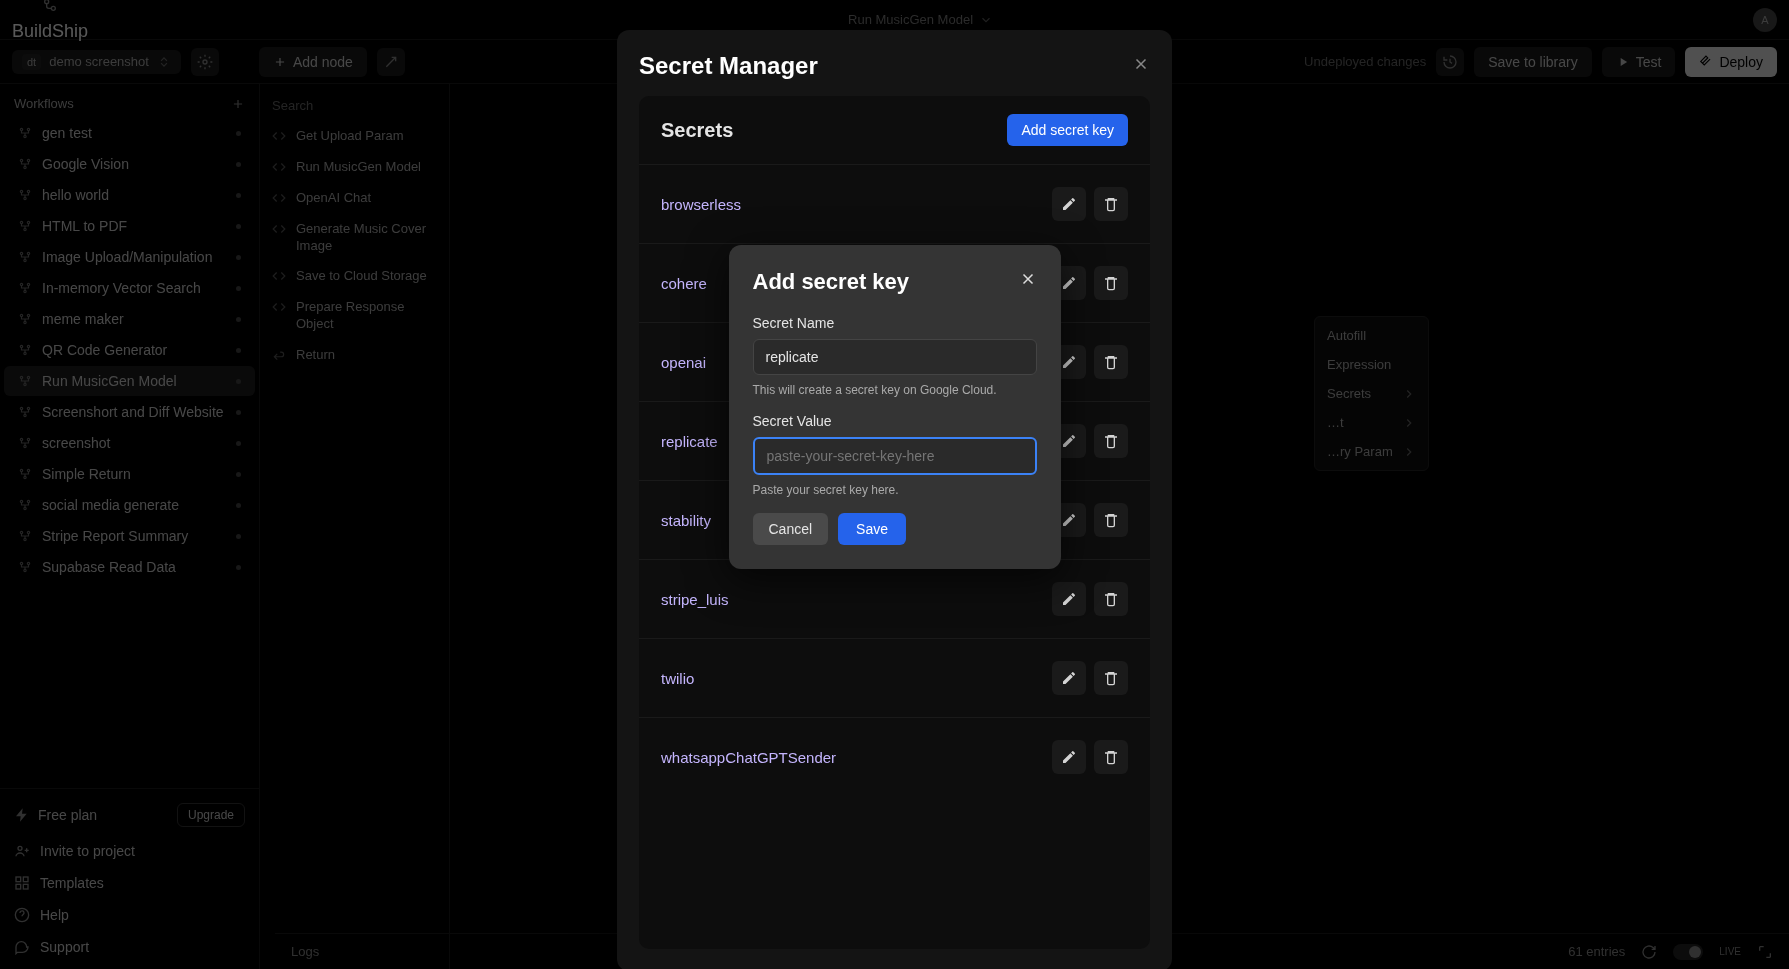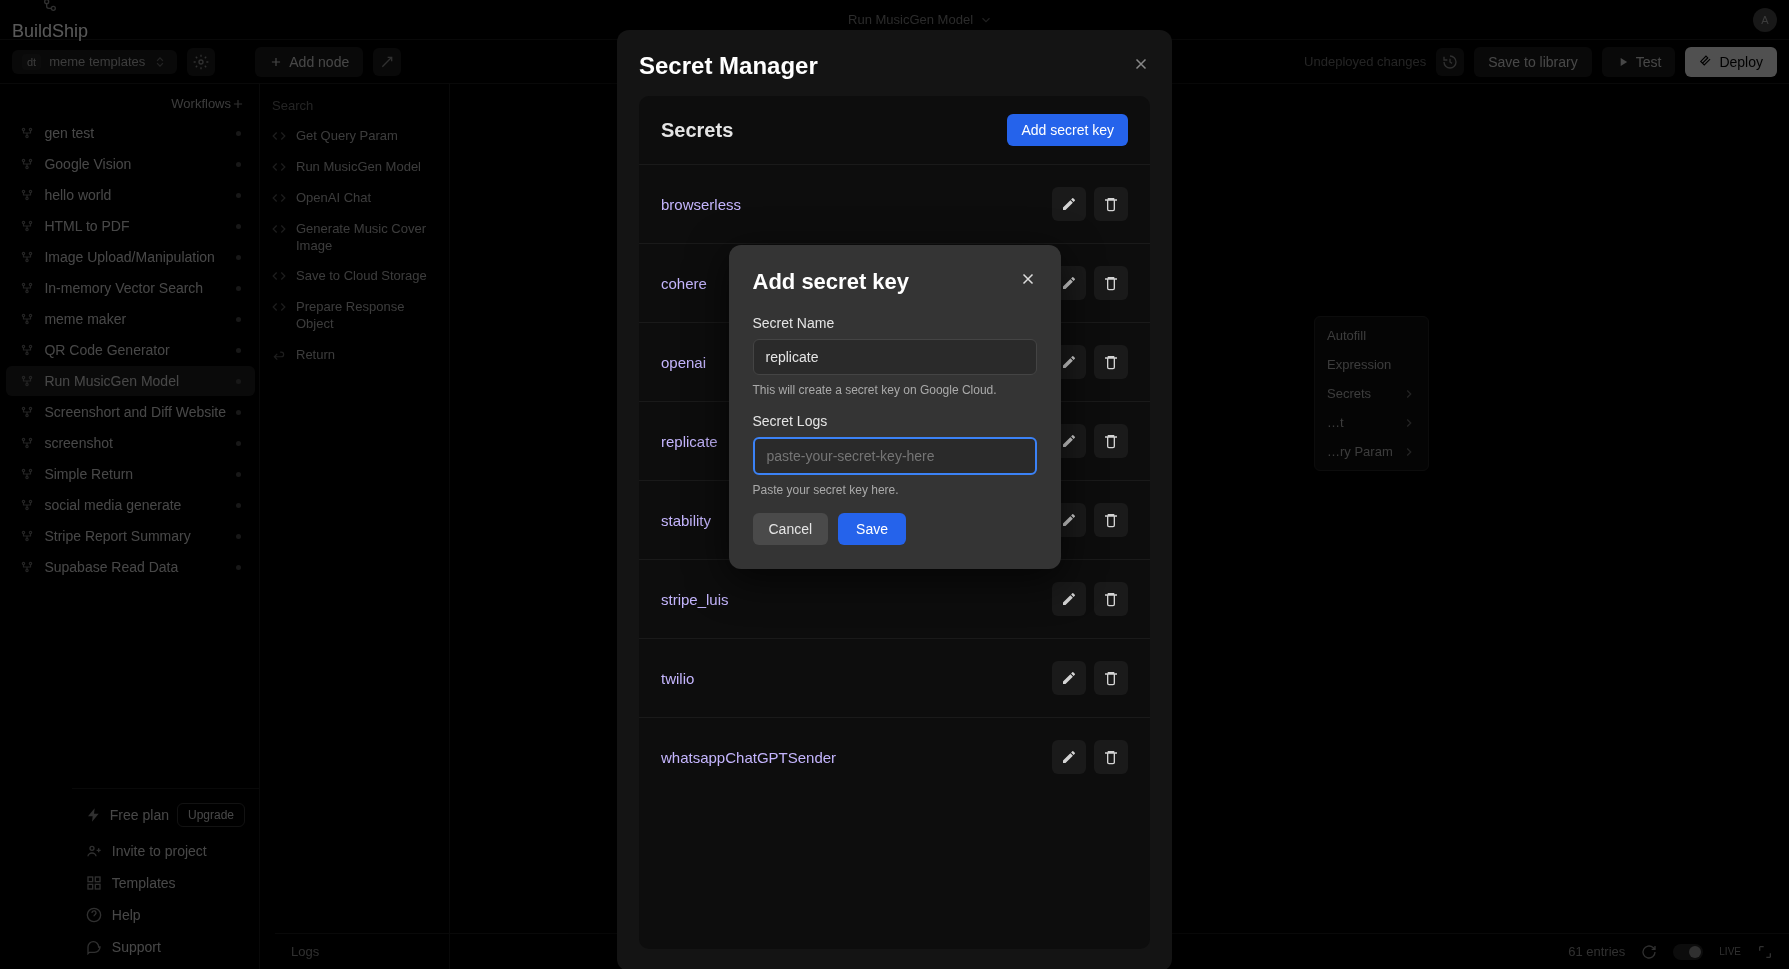--- a/index.html
+++ b/index.html
@@ -20,21 +20,21 @@
 .chip { background: #1a1a1a; border-radius: 6px; padding: 4px 10px; font-size: 13px; color: #aaa; display: flex; align-items: center; gap: 8px; }
 .icon-btn-sm { width: 28px; height: 28px; border-radius: 6px; background: #1a1a1a; display: flex; align-items: center; justify-content: center; color: #888; }
 .btn { border: none; border-radius: 6px; padding: 7px 14px; font-size: 14px; cursor: pointer; display: flex; align-items: center; gap: 6px; background: #1a1a1a; color: #ccc; }
 .btn-deploy { background: #e5e5e5; color: #000; font-weight: 500; }
 .toolbar2 .spacer { flex: 1; }
 .btn-addnode { background: #1a1a1a; justify-content: space-between; }
 .muted { color: #666; font-size: 13px; }
 
 
 .main { display: flex; height: calc(100% - 84px); }
-.sidebar { width: 260px; border-right: 1px solid #1a1a1a; display: flex; flex-direction: column; align-items: flex-end; }
+.sidebar { width: 260px; border-right: 1px solid #1a1a1a; display: flex; flex-direction: column; }
 .sidebar-section-header { display: flex; justify-content: space-between; align-items: center; padding: 12px 14px 6px; font-size: 13px; color: #aaa; }
 .sidebar-list { flex: 1; overflow-y: auto; }
 .sidebar-item { display: flex; align-items: center; gap: 10px; padding: 7px 14px; font-size: 14px; color: #ccc; border-radius: 6px; margin: 1px 4px; }
 .sidebar-item.active { background: #1e1e1e; }
 .sidebar-item .dot { margin-left: auto; width: 5px; height: 5px; border-radius: 50%; background: #444; }
 .sidebar-footer { padding: 8px 12px; display: flex; flex-direction: column; gap: 4px; border-top: 1px solid #1a1a1a; }
 .plan-row { display: flex; align-items: center; gap: 8px; padding: 6px 2px; font-size: 14px; color: #ccc; }
 .upgrade-btn { margin-left: auto; border: 1px solid #333; background: transparent; color: #ccc; padding: 4px 10px; border-radius: 6px; font-size: 12px; }
 .footer-link { display: flex; align-items: center; gap: 10px; padding: 6px 2px; font-size: 14px; color: #ccc; }
 
@@ -108,21 +108,21 @@
         </svg>
     </div>
     <div class="avatar">
         <span>A</span>
       </div>
   </div>
 
   <div class="toolbar2">
     <div class="chip">
       <span style="background:#222;padding:2px 5px;border-radius:4px;font-size:11px;">dt</span>
-      <span>meme templates</span>
+      <span>demo screenshot</span>
       <svg class="svg14" viewBox="0 0 24 24" fill="none" stroke="#666" stroke-width="2">
           <path d="M7 10l5-5 5 5M7 14l5 5 5-5"></path>
         </svg>
     </div>
     <div class="icon-btn-sm">
       <svg class="svg16" viewBox="0 0 24 24" fill="none" stroke="#888" stroke-width="2">
           <circle cx="12" cy="12" r="3"></circle>
           <path d="M12 1v3m0 16v3M4.2 4.2l2.1 2.1m11.4 11.4l2.1 2.1M1 12h3m16 0h3M4.2 19.8l2.1-2.1m11.4-11.4l2.1-2.1"></path>
         </svg>
     </div>
@@ -363,21 +363,21 @@
       </div>
     </div>
 
     <div class="node-col">
       <div class="node-search"><span>Search</span></div>
       <div id="node-list">
           <div class="node-item">
             <svg class="svg14 ico" viewBox="0 0 24 24" fill="none" stroke="#555" stroke-width="2">
               <path d="M16 18l6-6-6-6M8 6l-6 6 6 6"></path>
             </svg>
-            <span class="lbl">Get Query Param</span>
+            <span class="lbl">Get Upload Param</span>
           </div>
           <div class="node-item">
             <svg class="svg14 ico" viewBox="0 0 24 24" fill="none" stroke="#555" stroke-width="2">
               <path d="M16 18l6-6-6-6M8 6l-6 6 6 6"></path>
             </svg>
             <span class="lbl">Run MusicGen Model</span>
           </div>
           <div class="node-item">
             <svg class="svg14 ico" viewBox="0 0 24 24" fill="none" stroke="#555" stroke-width="2">
               <path d="M16 18l6-6-6-6M8 6l-6 6 6 6"></path>
@@ -601,21 +601,21 @@
       <div class="ask-title">Add secret key</div>
       <div class="ask-close">
         <svg width="18" height="18" viewBox="0 0 24 24" fill="none" stroke="#ddd" stroke-width="2">
             <path d="M18 6L6 18M6 6l12 12"></path>
           </svg>
       </div>
     </div>
     <div class="ask-label">Secret Name</div>
     <input class="ask-input" value="replicate" style="">
     <div class="ask-hint">This will create a secret key on Google Cloud.</div>
-    <div class="ask-label">Secret Logs</div>
+    <div class="ask-label">Secret Value</div>
     <input class="ask-input focus" placeholder="paste-your-secret-key-here" style="">
     <div class="ask-hint">Paste your secret key here.</div>
     <div class="ask-buttons">
       <button class="ask-cancel"><span>Cancel</span></button>
       <button class="ask-save"><span>Save</span></button>
     </div>
   </div>
 </div>
 
 </body></html>

